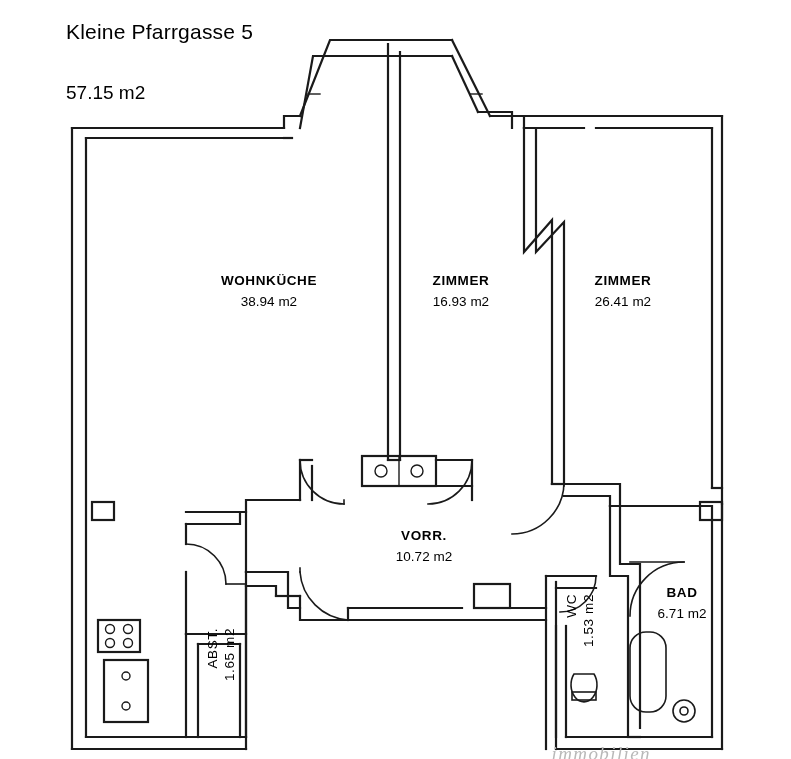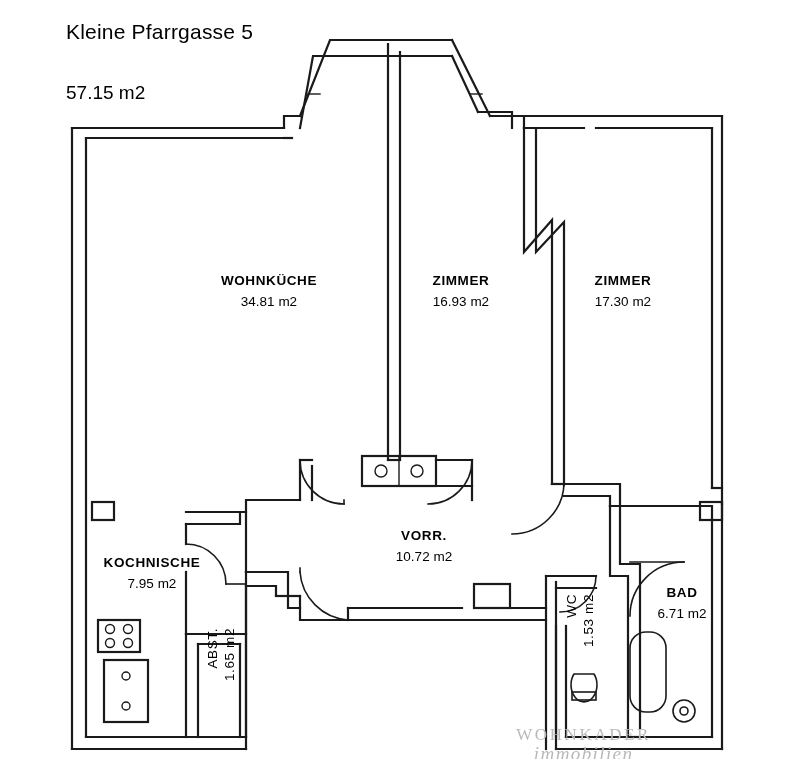--- a/index.html
+++ b/index.html
@@ -236,56 +236,51 @@
 
       <rect x="630" y="616" width="36" height="80" rx="16" stroke-width="1.6"></rect>
 
       <circle cx="684" cy="695" r="11" stroke-width="1.6"></circle>
       <circle cx="684" cy="695" r="4" stroke-width="1.6"></circle>
     </g>
   </svg>
 
   <div class="room-label" style="left:269px; top:255px;">
     <span class="name">WOHNKÜCHE</span>
-    <span class="area">34.81 m2</span>
+    <span class="area">38.94 m2</span>
   </div>
 
   <div class="room-label" style="left:461px; top:255px;">
     <span class="name">ZIMMER</span>
     <span class="area">16.93 m2</span>
   </div>
 
   <div class="room-label" style="left:623px; top:255px;">
     <span class="name">ZIMMER</span>
-    <span class="area">17.30 m2</span>
+    <span class="area">26.41 m2</span>
   </div>
 
   <div class="room-label" style="left:424px; top:510px;text-align:center;">
     <span class="name">VORR.</span>
     <span class="area">10.72 m2</span>
   </div>
 
-  <div class="room-label" style="left:152px; top:537px;">
-    <span class="name">KOCHNISCHE</span>
-    <span class="area">7.95 m2</span>
-  </div>
 
   <div class="room-label" style="left:682px; top:567px;">
     <span class="name">BAD</span>
     <span class="area">6.71 m2</span>
   </div>
 
   <div class="vert-pair" style="left:205px; top:612px;">
     <span class="vert-text">ABST.</span>
     <span class="vert-text" style="margin-left:2px;">1.65 m2</span>
   </div>
 
   <div class="vert-pair" style="left:564px; top:578px;">
     <span class="vert-text">WC</span>
     <span class="vert-text" style="margin-left:2px;">1.53 m2</span>
   </div>
 
   <div class="watermark">
-    <span class="wm-main">WOHNKADER</span>
     <span class="wm-sub">immobilien</span>
   </div>
 
 </div>
 
 </body></html>

